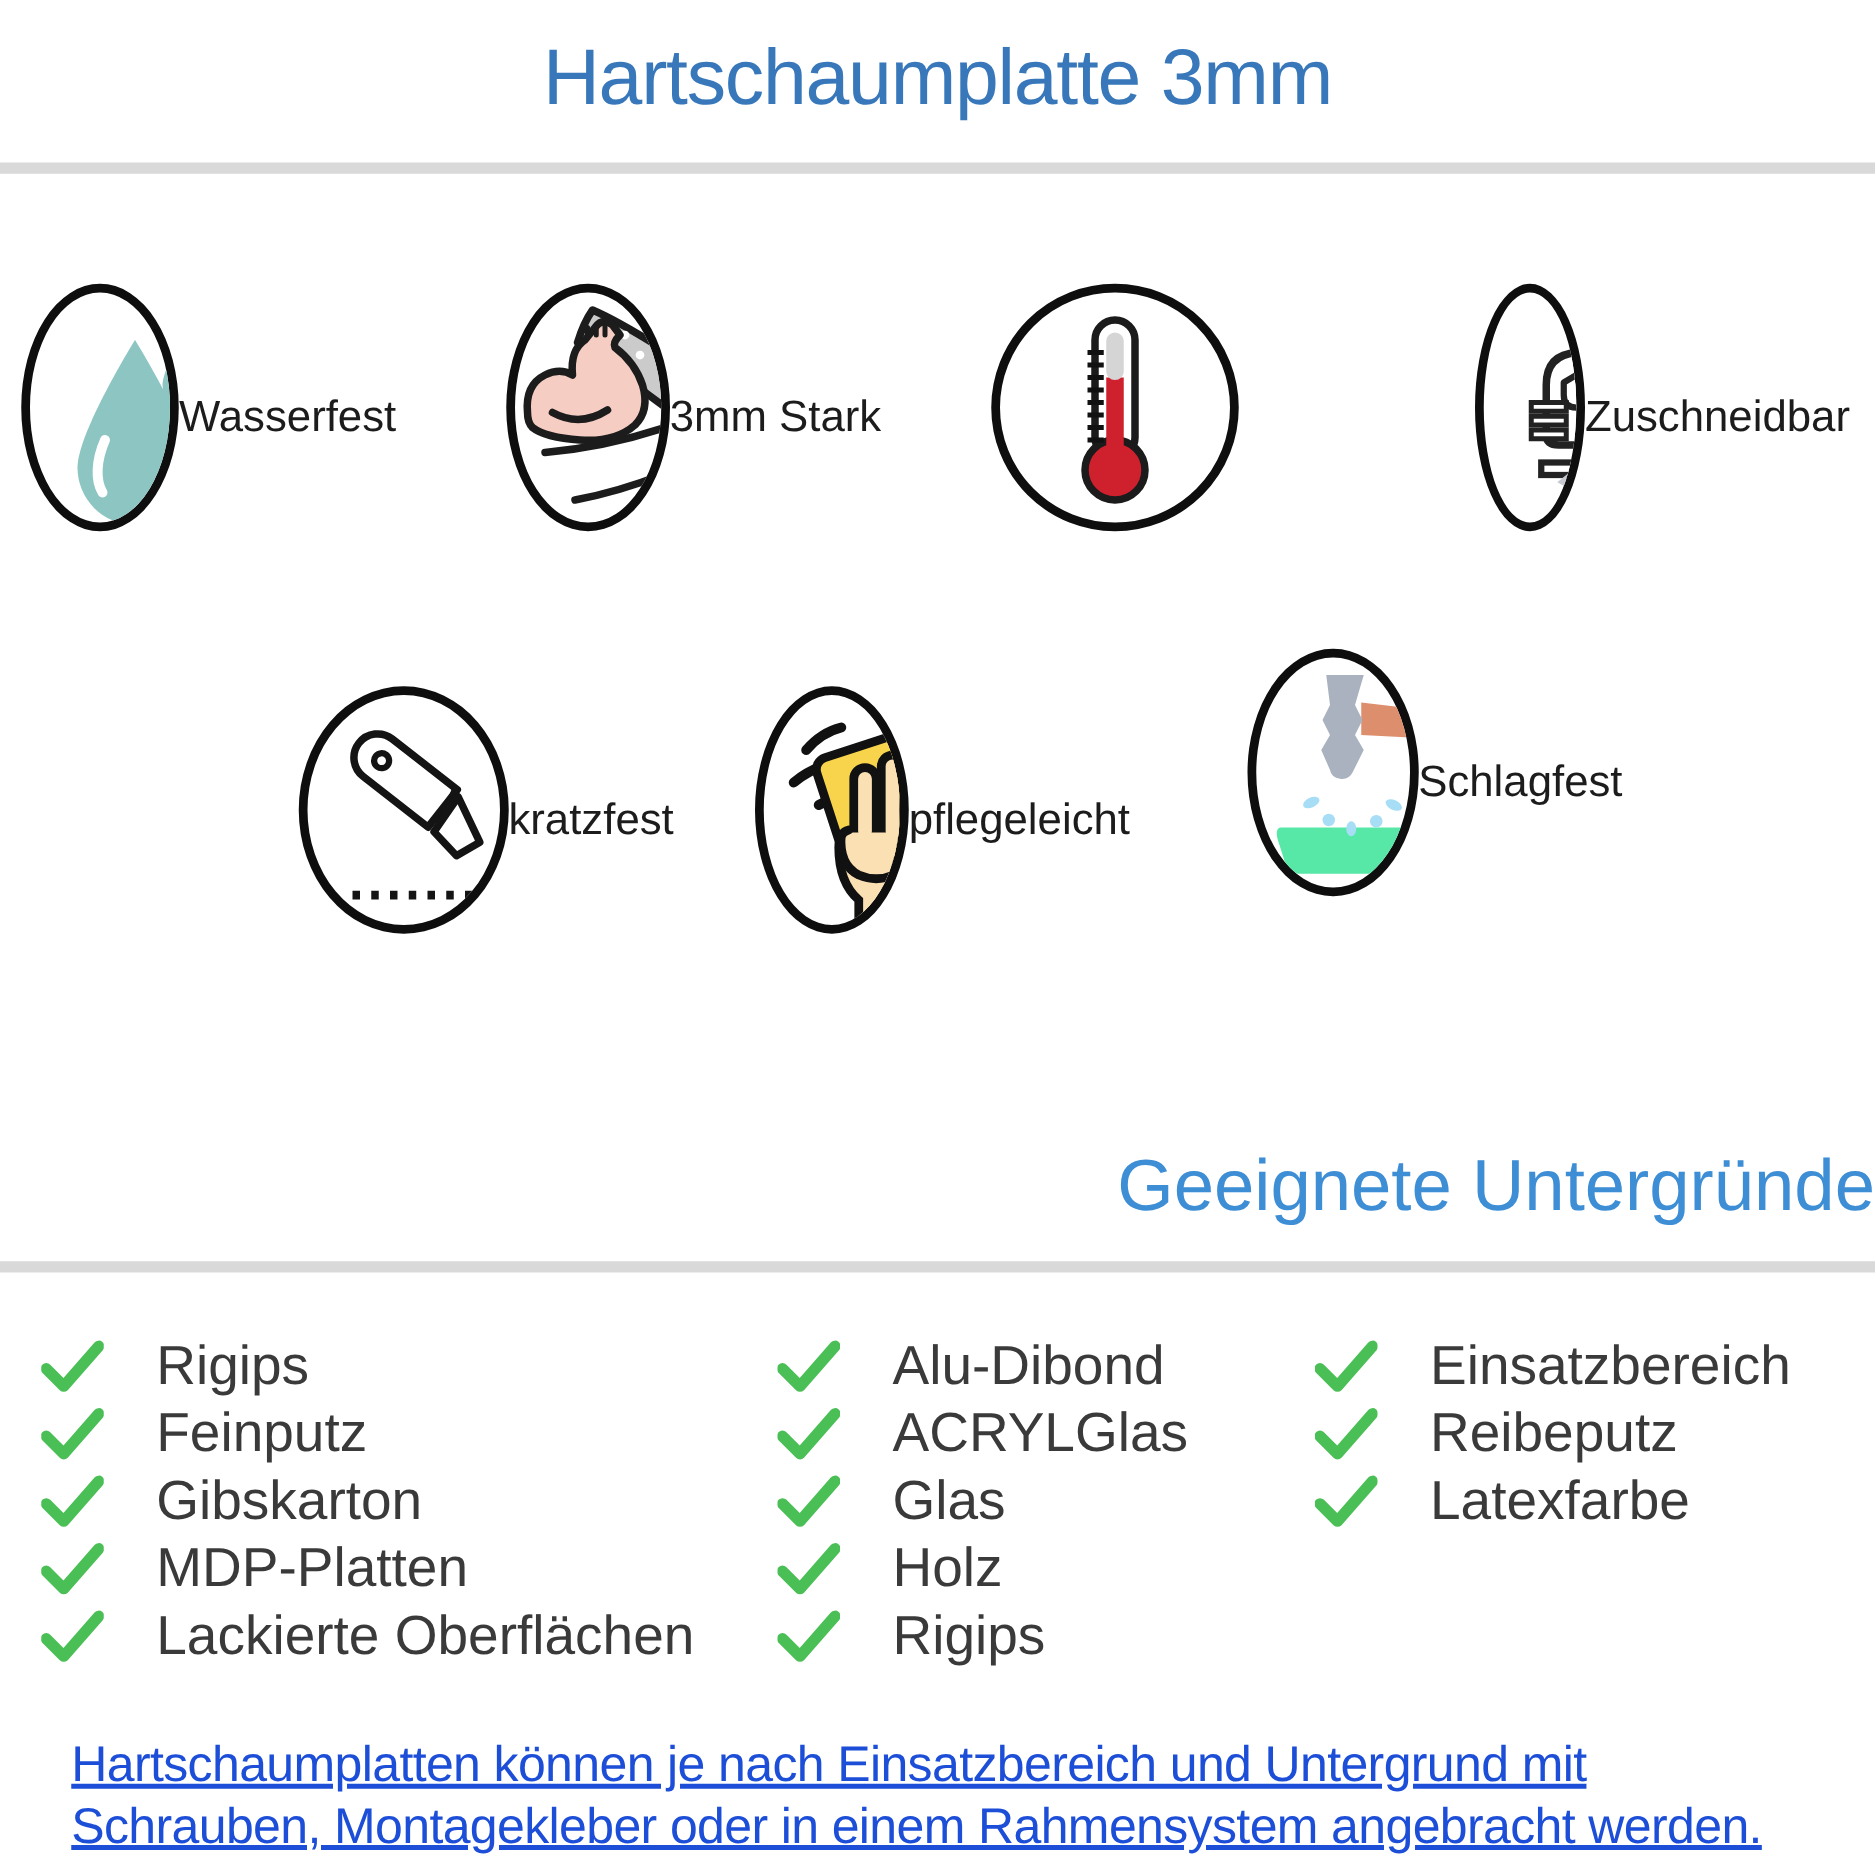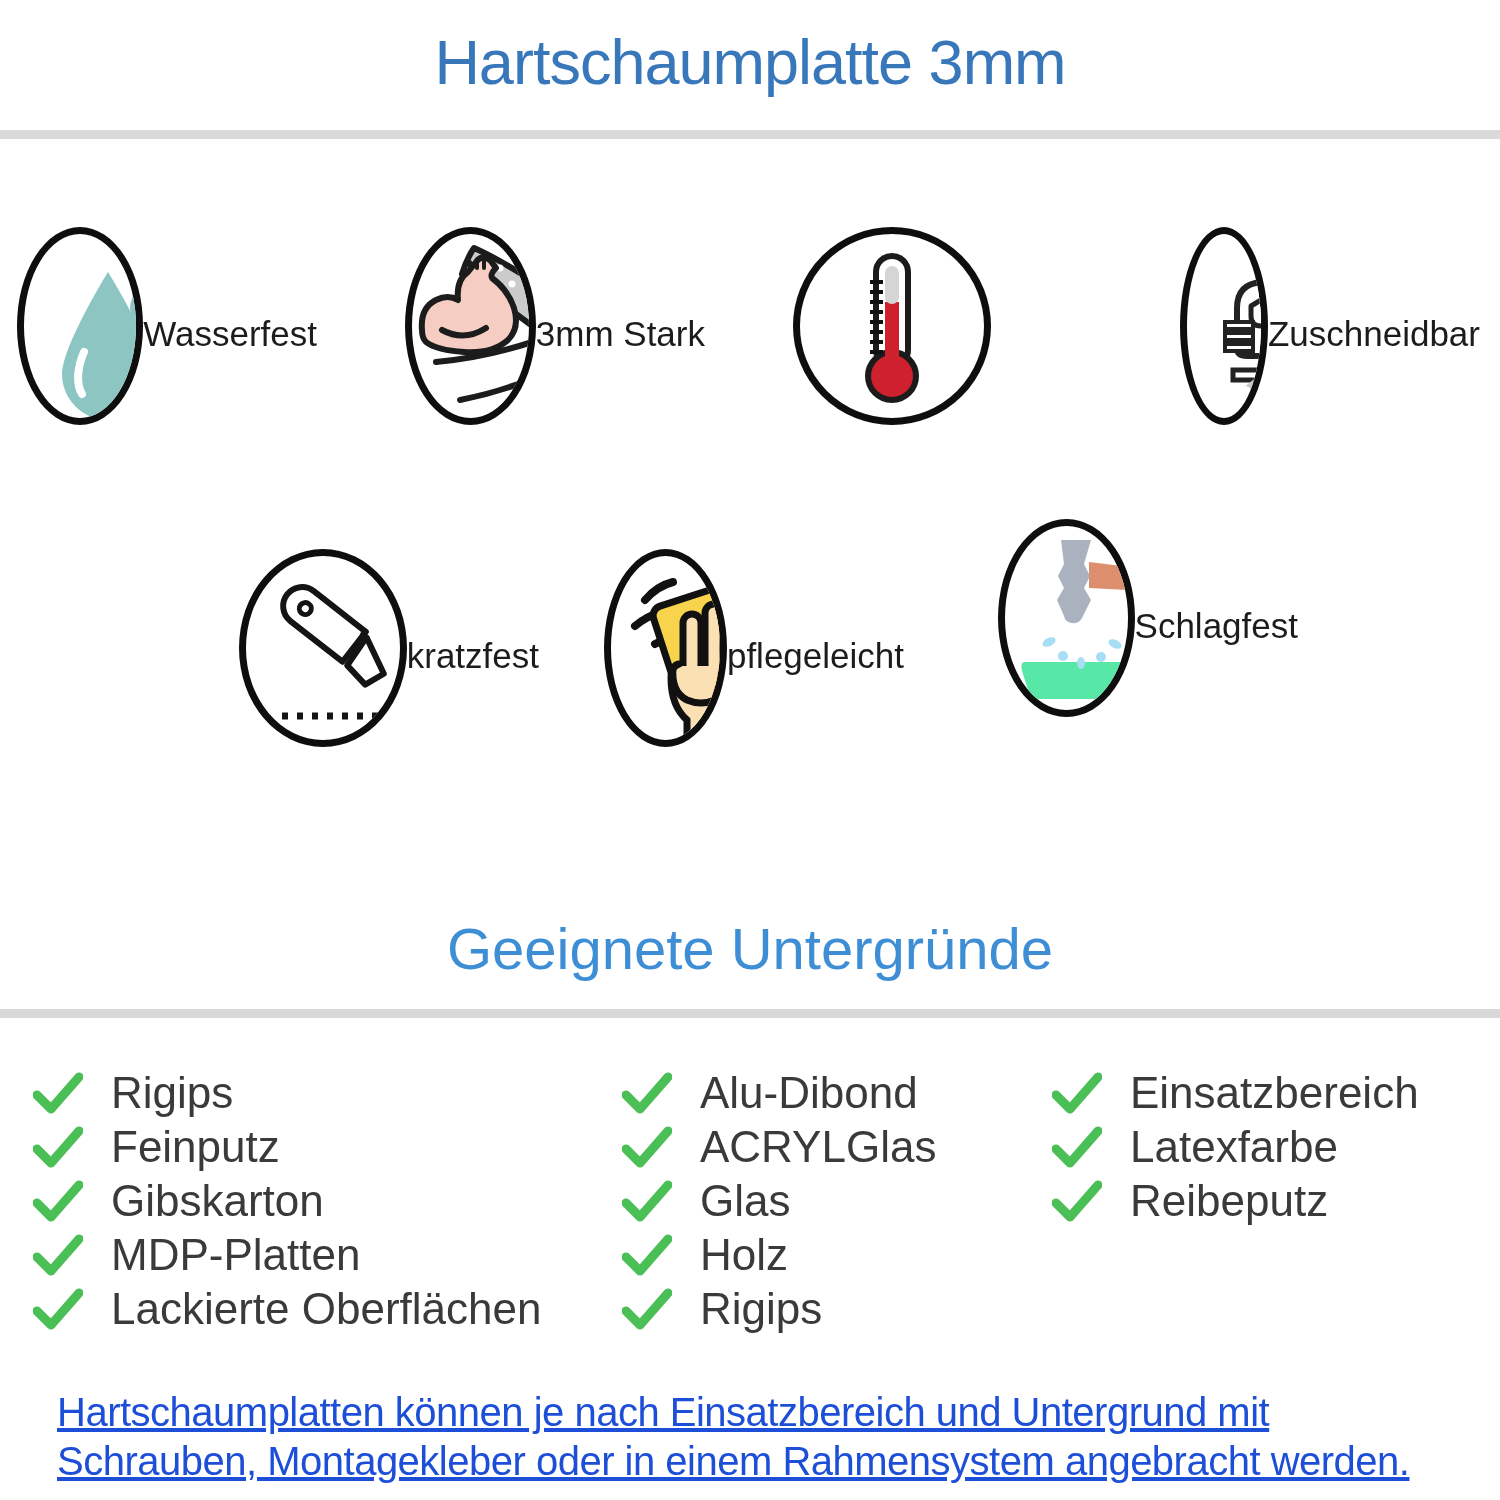--- a/index.html
+++ b/index.html
@@ -20,27 +20,27 @@
     overflow:hidden;background:#fff;box-sizing:content-box;
   }
   .circle svg{display:block;}
   .feature-label{margin-top:16px;font-size:35px;color:#1c1c1c;white-space:nowrap;}
 
   .f1{left:17px;top:227px;}  .f2{left:405px;top:227px;}
   .f3{left:793px;top:227px;} .f4{left:1180px;top:227px;}
   .f5{left:239px;top:549px;} .f6{left:604px;top:549px;} .f7{left:998px;top:519px;}
 
   .h2{
-    position:absolute;top:915px;left:0;width:100%;text-align:center;
+    position:absolute;top:915px;left:0;width:100%;text-align:right;
     font-size:58px;color:#3e8ed6;font-weight:400;
   }
 
   .col{position:absolute;top:1066px;display:flex;flex-direction:column;}
   .col1{left:33px;} .col2{left:622px;} .col3{left:1052px;}
-  .li{display:flex;align-items:center;height:54px;gap:28px;}
+  .li{display:flex;align-items:center;height:54px;gap:42px;}
   .li svg{flex:none;}
   .li span{font-size:44px;color:#3a3a3a;white-space:nowrap;}
 
   .footer{
     position:absolute;left:57px;top:1388px;width:1400px;
     font-size:40px;line-height:49px;color:#1d4ed8;letter-spacing:-0.5px;text-decoration:underline;
   }
 </style>
 </head>
 <body>
@@ -242,26 +242,26 @@
   <div class="li">
     <svg width="50" height="44" viewBox="0 0 50 44">
         <path d="M4 24 L18 38 L46 6" stroke="#4abf55" stroke-width="9" fill="none" stroke-linecap="round" stroke-linejoin="round"></path>
       </svg>
     <span>Einsatzbereich</span>
   </div>
   <div class="li">
     <svg width="50" height="44" viewBox="0 0 50 44">
         <path d="M4 24 L18 38 L46 6" stroke="#4abf55" stroke-width="9" fill="none" stroke-linecap="round" stroke-linejoin="round"></path>
       </svg>
+    <span>Reibeputz</span>
+  </div>
+  <div class="li">
+    <svg width="50" height="44" viewBox="0 0 50 44">
+        <path d="M4 24 L18 38 L46 6" stroke="#4abf55" stroke-width="9" fill="none" stroke-linecap="round" stroke-linejoin="round"></path>
+      </svg>
     <span>Latexfarbe</span>
-  </div>
-  <div class="li">
-    <svg width="50" height="44" viewBox="0 0 50 44">
-        <path d="M4 24 L18 38 L46 6" stroke="#4abf55" stroke-width="9" fill="none" stroke-linecap="round" stroke-linejoin="round"></path>
-      </svg>
-    <span>Reibeputz</span>
   </div>
 </div>
 
 <div class="footer">
   <div>Hartschaumplatten können je nach Einsatzbereich und Untergrund mit</div>
   <div>Schrauben, Montagekleber oder in einem Rahmensystem angebracht werden.</div>
 </div>
 
 </body></html>

